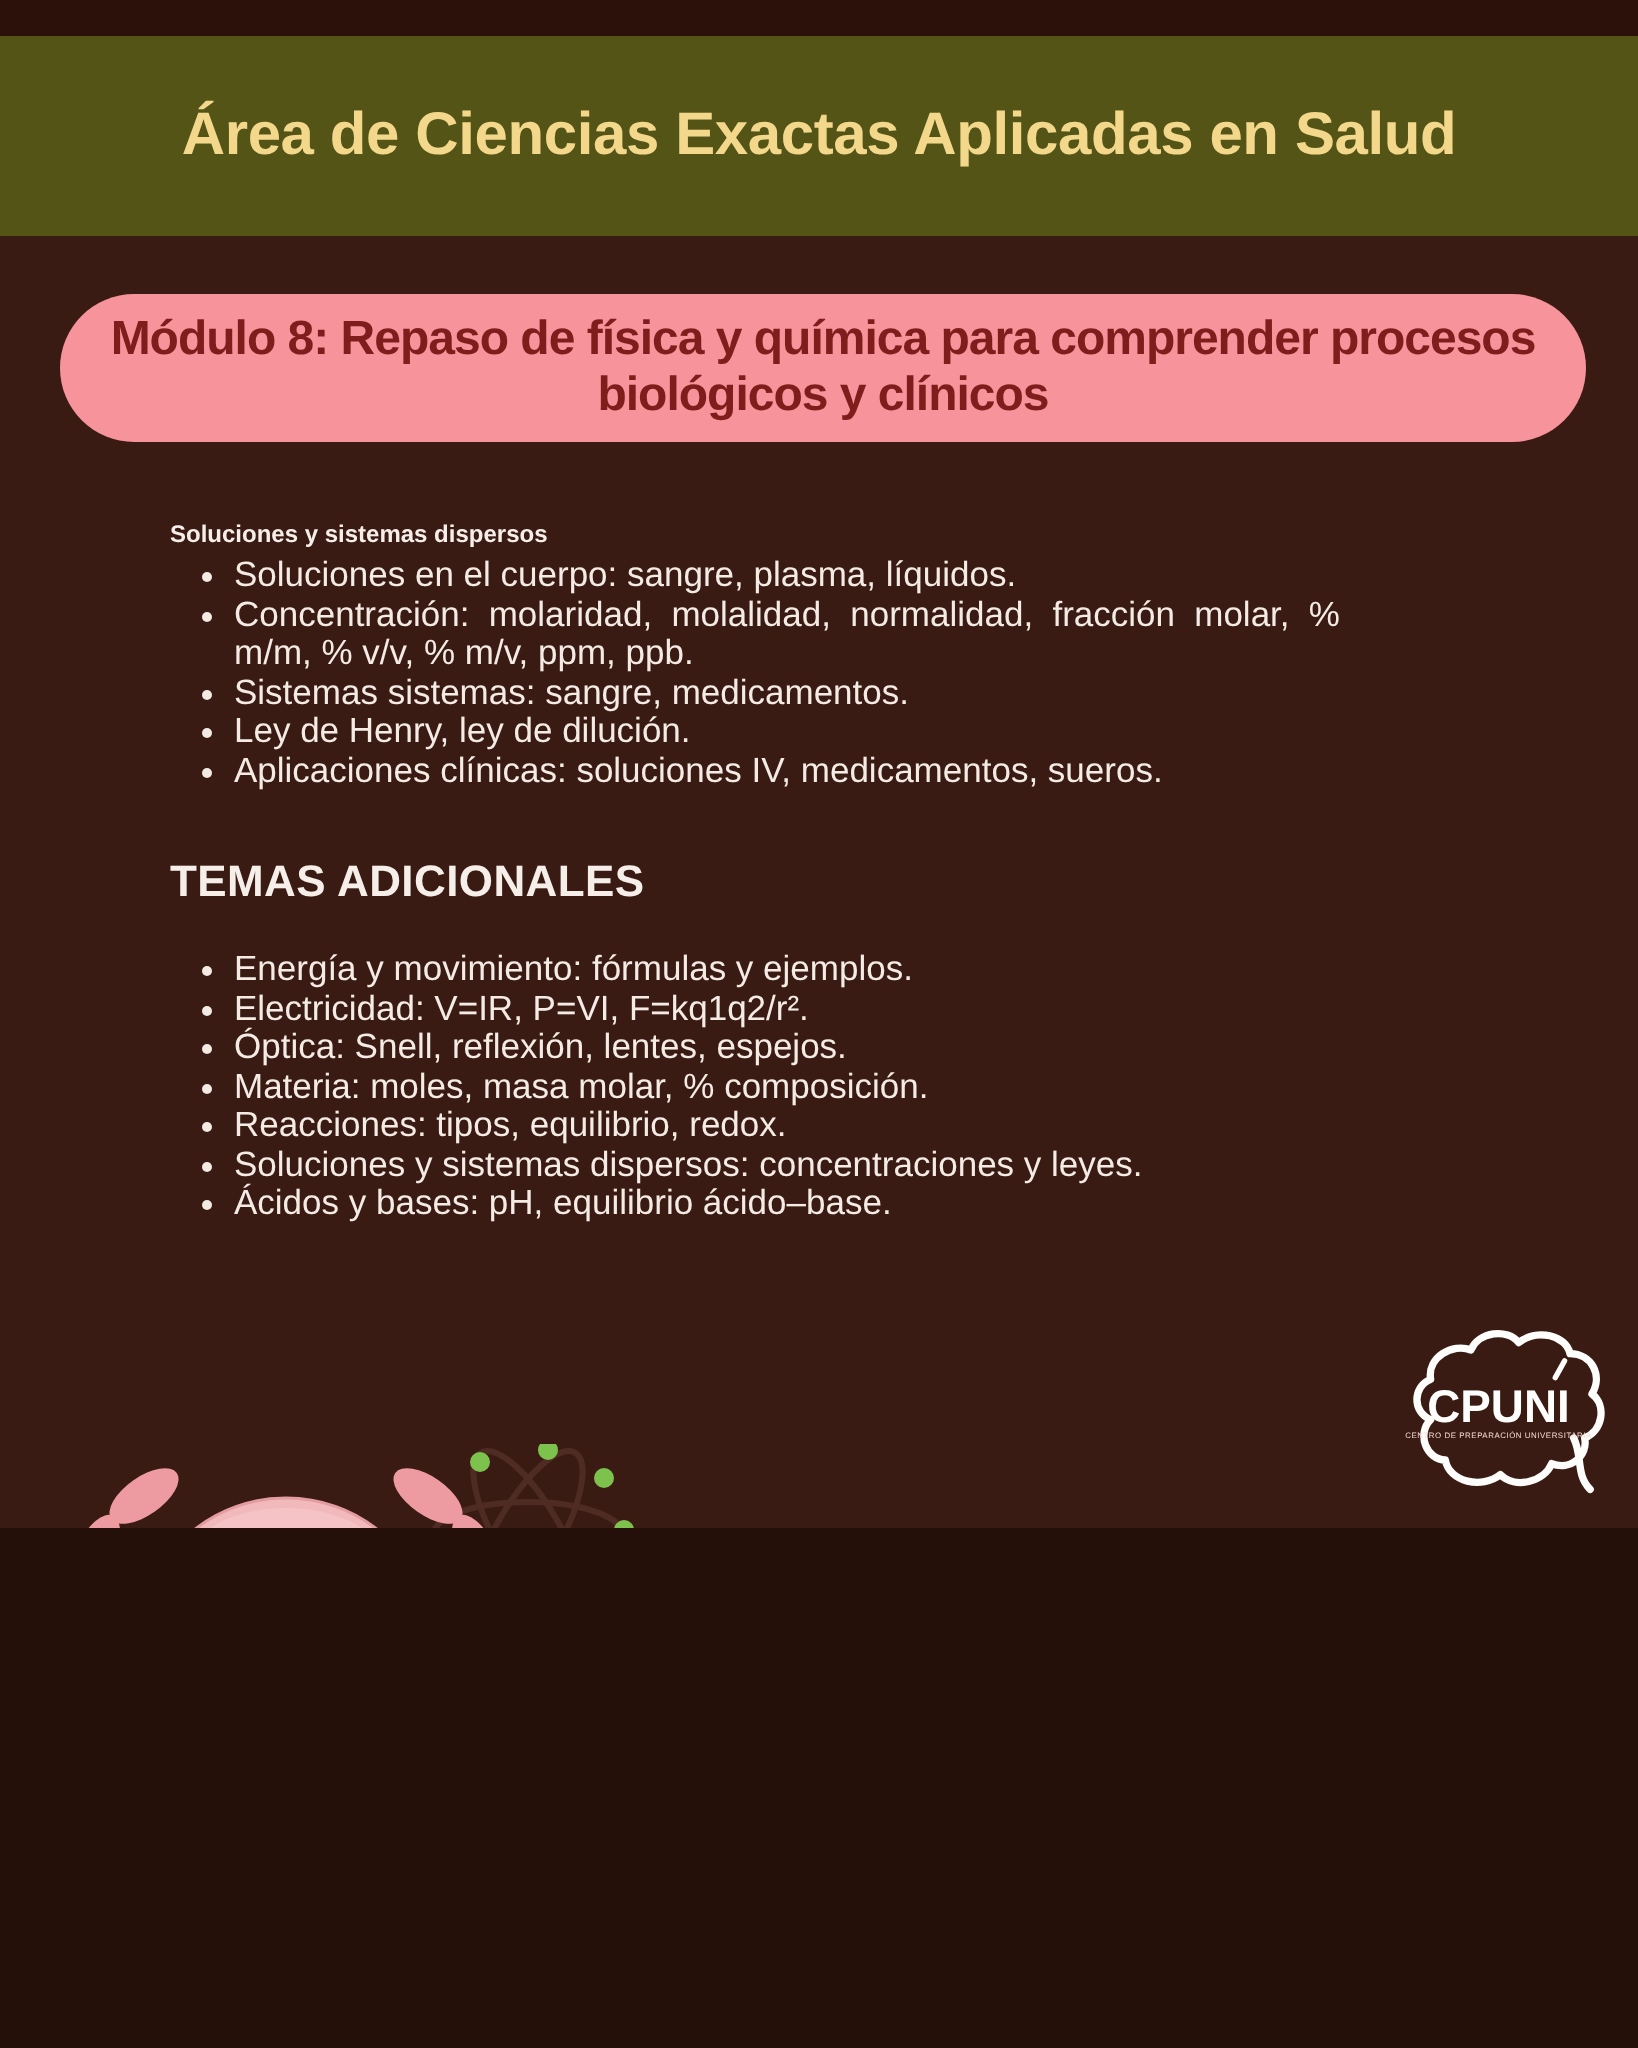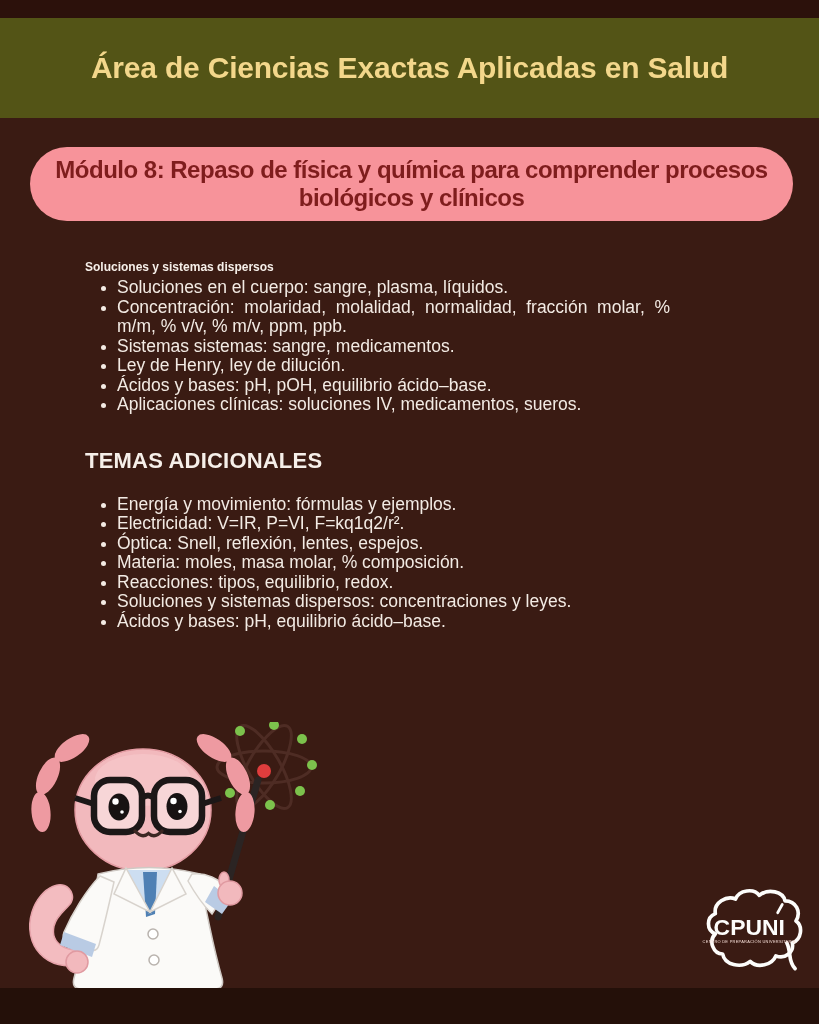--- a/index.html
+++ b/index.html
@@ -1,19 +1,19 @@
 <!DOCTYPE html>
 <html><head>
 <meta charset="utf-8">
 <style>
   html,body{margin:0;padding:0;background:#241009;}
   *{box-sizing:border-box;}
   .canvas{
     position:relative;
-    width:819px;height:988px;
+    width:819px;height:764px;
     margin:0 auto;
     background:#3a1b13;
     overflow:hidden;
     font-family:"Liberation Sans", sans-serif;
   }
   .top-strip{
     position:absolute;left:0;top:0;width:100%;height:18px;
     background:#2c110b;
   }
   .band{
@@ -91,21 +91,20 @@
     <div class="banner-text">Módulo 8: Repaso de física y química para comprender procesos biológicos y clínicos</div>
   </div>
 
   <div class="content">
     <h2 class="sec1">Soluciones y sistemas dispersos</h2>
     <ul class="list1">
       <li>Soluciones en el cuerpo: sangre, plasma, líquidos.</li>
       <li>Concentración: molaridad, molalidad, normalidad, fracción molar, % m/m, % v/v, % m/v, ppm, ppb.</li>
       <li>Sistemas sistemas: sangre, medicamentos.</li>
       <li>Ley de Henry, ley de dilución.</li>
-      <li>Ácidos y bases: pH, pOH, equilibrio ácido–base.</li>
       <li>Aplicaciones clínicas: soluciones IV, medicamentos, sueros.</li>
     </ul>
 
     <h2 class="sec2">TEMAS ADICIONALES</h2>
     <ul class="list2">
       <li>Energía y movimiento: fórmulas y ejemplos.</li>
       <li>Electricidad: V=IR, P=VI, F=kq1q2/r².</li>
       <li>Óptica: Snell, reflexión, lentes, espejos.</li>
       <li>Materia: moles, masa molar, % composición.</li>
       <li>Reacciones: tipos, equilibrio, redox.</li>

